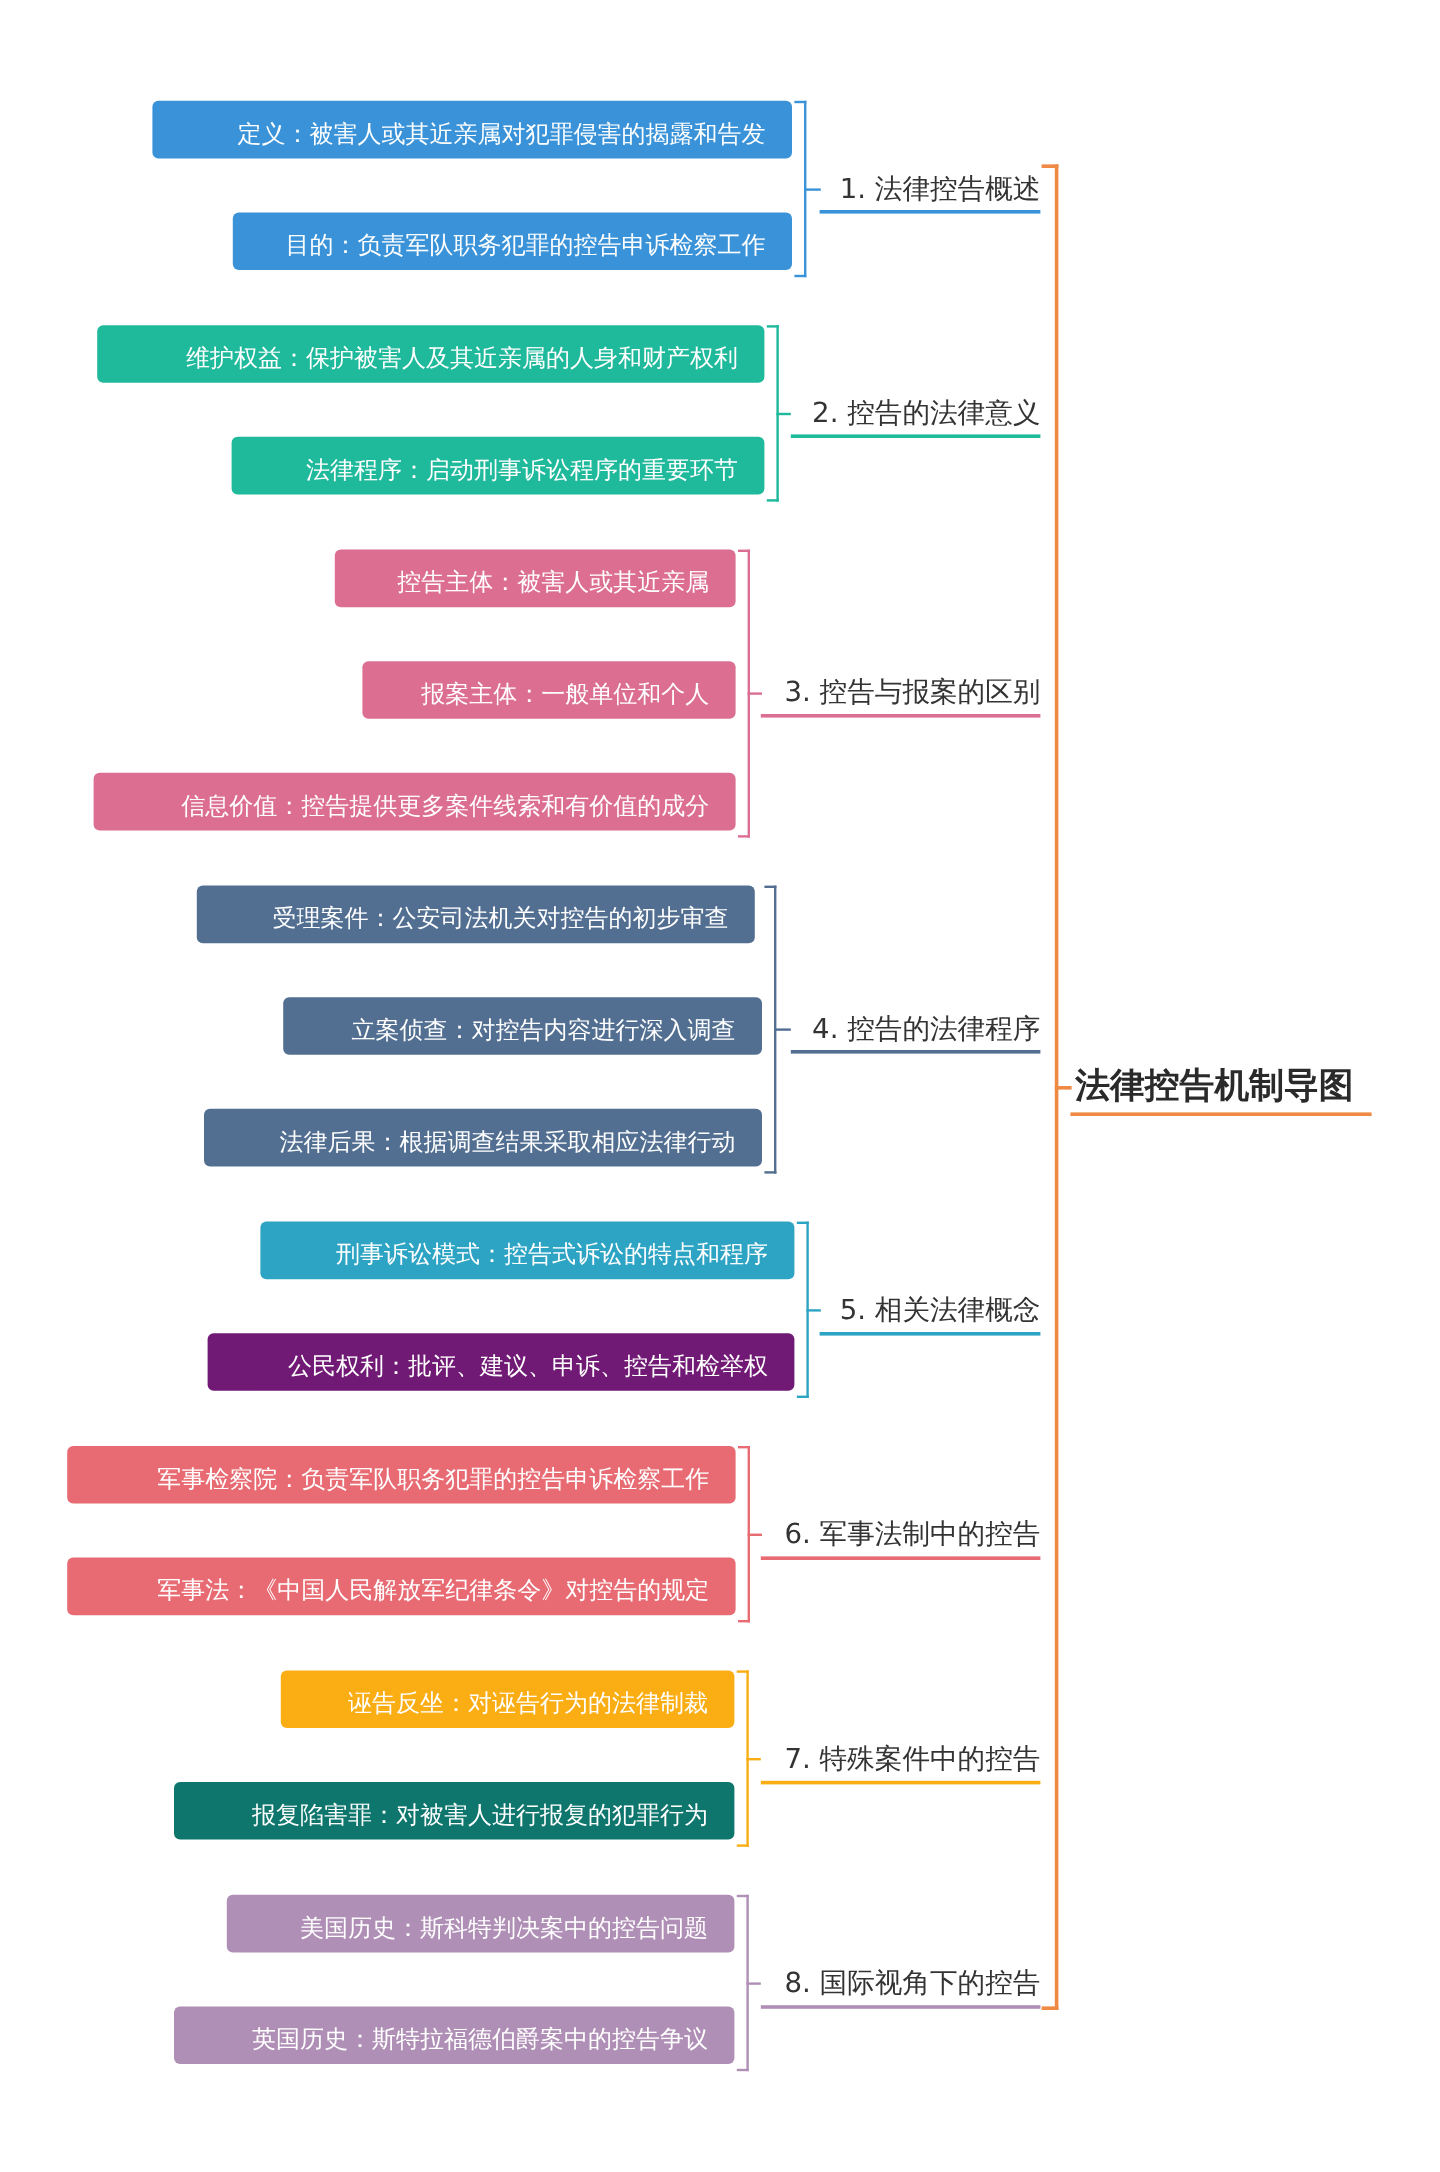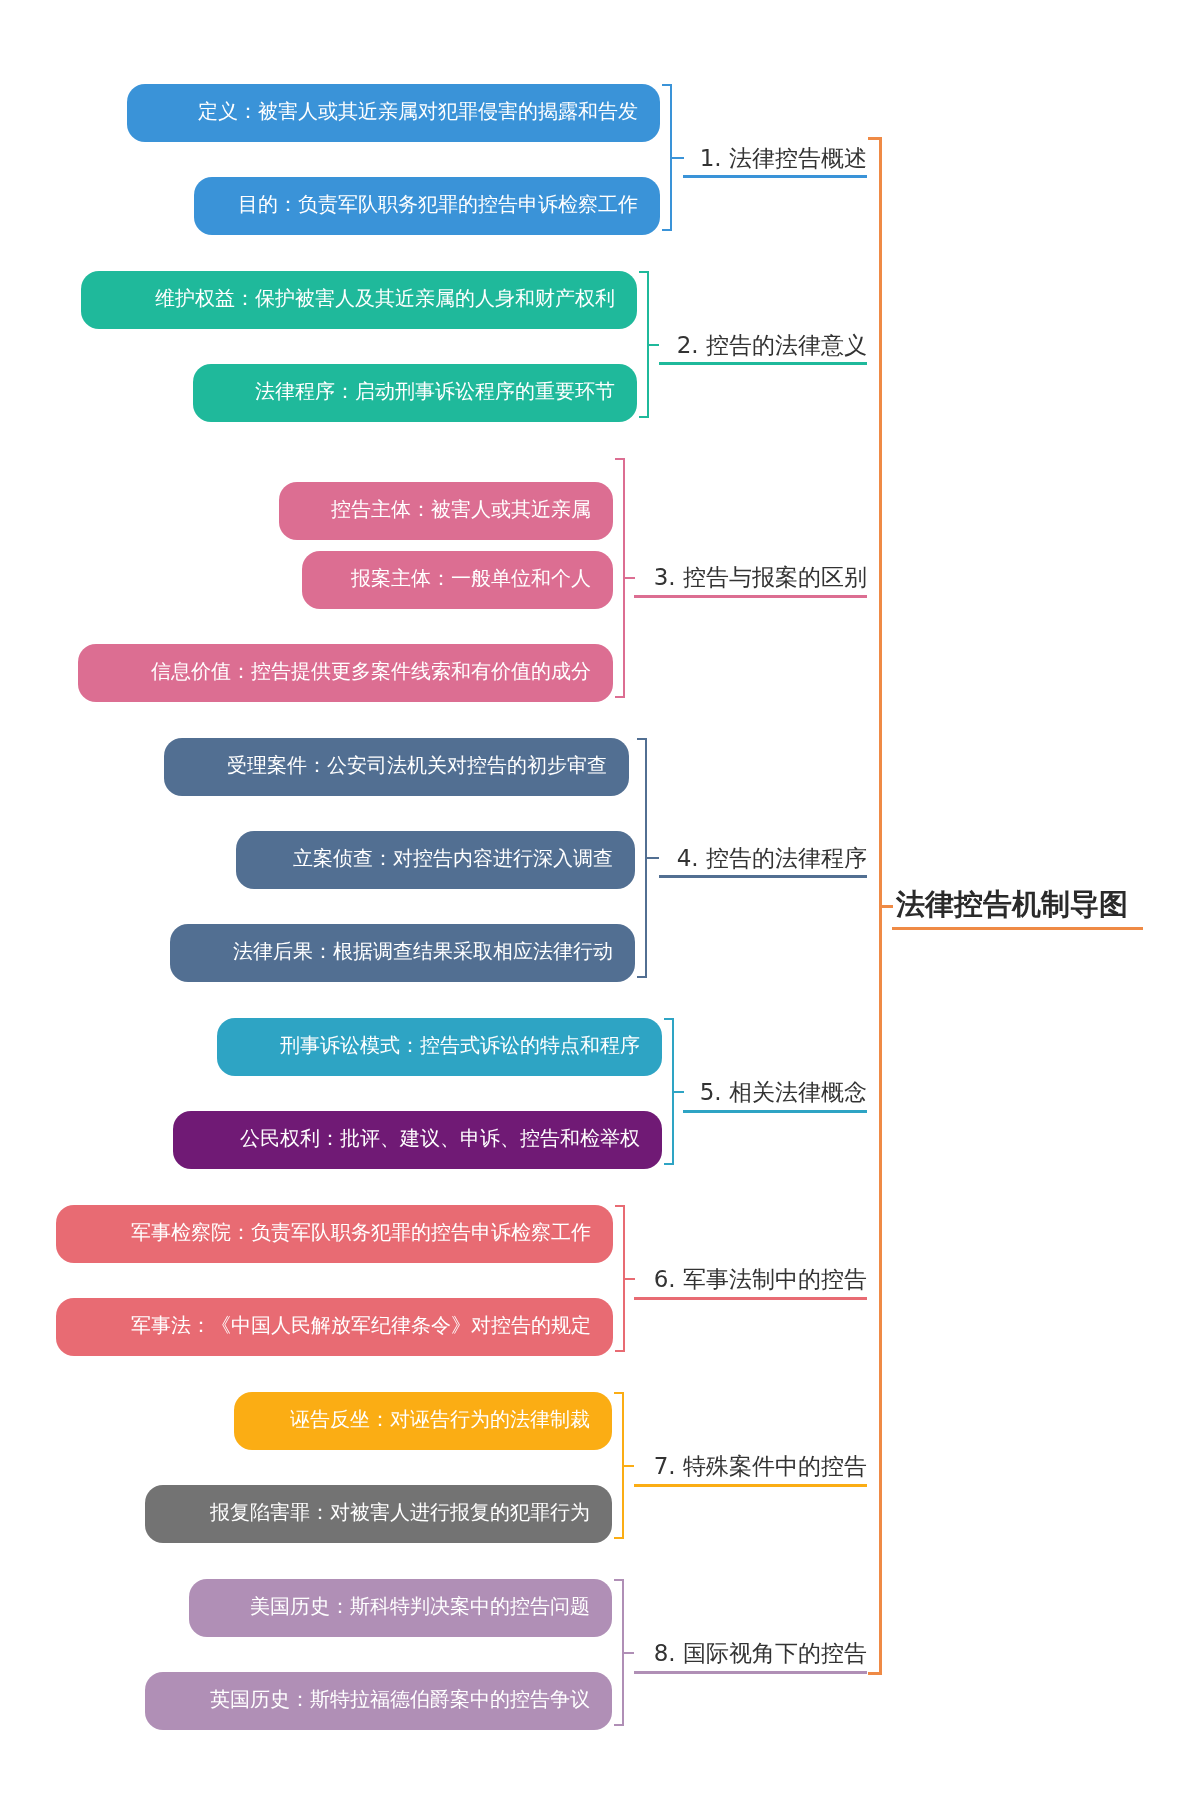--- a/index.html
+++ b/index.html
@@ -1,18 +1,18 @@
 <!DOCTYPE html>
 <html><head>
 <meta charset="utf-8">
 <style>
   html, body { margin: 0; padding: 0; background: #ffffff; }
   body { width: 1200px; height: 1810px; position: relative; overflow: hidden;
          font-family: "DejaVu Sans", "Liberation Sans", sans-serif; }
-  .leaf { position: absolute; height: 58px; border-radius: 18px; color: #ffffff;
+  .leaf { position: absolute; height: 48px; border-radius: 5px; color: #ffffff;
           font-size: 20px; line-height: 54px; text-align: right; padding: 0 22px 0 8px;
           box-sizing: border-box; white-space: nowrap; overflow: hidden; }
   .bracket { position: absolute; width: 10px; border-style: solid; border-width: 2px 2px 2px 0;
              box-sizing: border-box; }
   .stub { position: absolute; height: 2px; }
   .cat-label { position: absolute; font-size: 23px; color: #333333; white-space: nowrap;
                text-align: left; line-height: 30px; }
   .cat-underline { position: absolute; height: 3px; }
   .root-line { position: absolute; background: #ef8a45; }
   .root-label { position: absolute; font-size: 29px; color: #2a2a2a; white-space: nowrap; line-height: 36px; font-weight: bold; }
@@ -40,21 +40,21 @@
 <div>
   <div class="leaf" style="left:81px; top:271px; width:556px; background:#1fb99b;">维护权益：保护被害人及其近亲属的人身和财产权利</div>
   <div class="leaf" style="left:193px; top:364px; width:444px; background:#1fb99b;">法律程序：启动刑事诉讼程序的重要环节</div>
   <div class="bracket" style="left:639px; top:271px; height:147px; border-color:#1fb99b;"></div>
   <div class="stub" style="left:647px; top:344px; width:12px; background:#1fb99b;"></div>
   <div class="cat-label" style="right:333px; top:330px;">2. 控告的法律意义</div>
   <div class="cat-underline" style="left:659px; top:362px; width:208px; background:#1fb99b;"></div>
 </div>
 
 <div>
-  <div class="leaf" style="left:279px; top:458px; width:334px; background:#dc6e92;margin-top:24px;">控告主体：被害人或其近亲属</div>
+  <div class="leaf" style="left:279px; top:458px; width:334px; background:#dc6e92;">控告主体：被害人或其近亲属</div>
   <div class="leaf" style="left:302px; top:551px; width:311px; background:#dc6e92;">报案主体：一般单位和个人</div>
   <div class="leaf" style="left:78px; top:644px; width:535px; background:#dc6e92;">信息价值：控告提供更多案件线索和有价值的成分</div>
   <div class="bracket" style="left:615px; top:458px; height:240px; border-color:#dc6e92;"></div>
   <div class="stub" style="left:623px; top:577px; width:12px; background:#dc6e92;"></div>
   <div class="cat-label" style="right:333px; top:562px;">3. 控告与报案的区别</div>
   <div class="cat-underline" style="left:634px; top:595px; width:233px; background:#dc6e92;"></div>
 </div>
 
 <div>
   <div class="leaf" style="left:164px; top:738px; width:465px; background:#526f92;">受理案件：公安司法机关对控告的初步审查</div>
@@ -79,21 +79,21 @@
   <div class="leaf" style="left:56px; top:1205px; width:557px; background:#e86b73;">军事检察院：负责军队职务犯罪的控告申诉检察工作</div>
   <div class="leaf" style="left:56px; top:1298px; width:557px; background:#e86b73;">军事法：《中国人民解放军纪律条令》对控告的规定</div>
   <div class="bracket" style="left:615px; top:1205px; height:147px; border-color:#e86b73;"></div>
   <div class="stub" style="left:623px; top:1278px; width:12px; background:#e86b73;"></div>
   <div class="cat-label" style="right:333px; top:1264px;">6. 军事法制中的控告</div>
   <div class="cat-underline" style="left:634px; top:1297px; width:233px; background:#e86b73;"></div>
 </div>
 
 <div>
   <div class="leaf" style="left:234px; top:1392px; width:378px; background:#fbad14;">诬告反坐：对诬告行为的法律制裁</div>
-  <div class="leaf" style="left:145px; top:1485px; width:467px; background:#737373;text-align:right;">报复陷害罪：对被害人进行报复的犯罪行为</div>
+  <div class="leaf" style="left:145px; top:1485px; width:467px; background:#0f766e;text-align:right;">报复陷害罪：对被害人进行报复的犯罪行为</div>
   <div class="bracket" style="left:614px; top:1392px; height:147px; border-color:#fbad14;"></div>
   <div class="stub" style="left:622px; top:1465px; width:12px; background:#fbad14;"></div>
   <div class="cat-label" style="right:333px; top:1451px;">7. 特殊案件中的控告</div>
   <div class="cat-underline" style="left:634px; top:1484px; width:233px; background:#fbad14;"></div>
 </div>
 
 <div>
   <div class="leaf" style="left:189px; top:1579px; width:423px; background:#b08fb6;">美国历史：斯科特判决案中的控告问题</div>
   <div class="leaf" style="left:145px; top:1672px; width:467px; background:#b08fb6;">英国历史：斯特拉福德伯爵案中的控告争议</div>
   <div class="bracket" style="left:614px; top:1579px; height:147px; border-color:#b08fb6;"></div>

